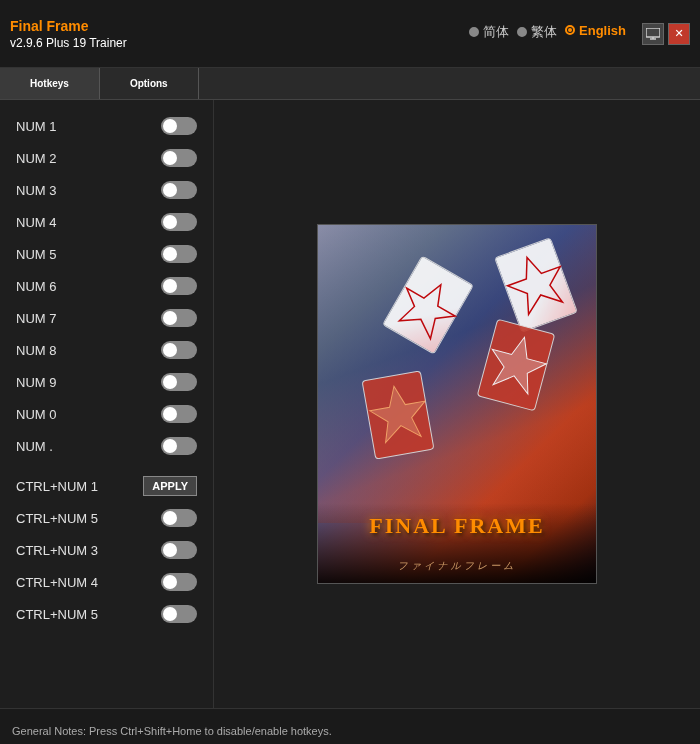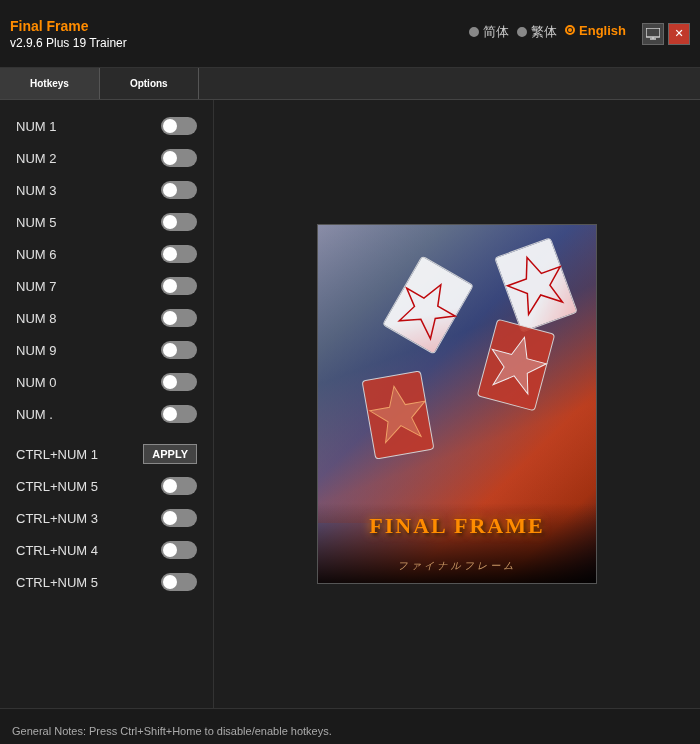--- a/index.html
+++ b/index.html
@@ -352,20 +352,24 @@
     </div>
     <div class="hotkey-row">
       <span class="hotkey-label">NUM 2</span>
       <div class="toggle-switch"></div>
     </div>
     <div class="hotkey-row">
       <span class="hotkey-label">NUM 3</span>
       <div class="toggle-switch"></div>
     </div>
     <div class="hotkey-row">
+      <span class="hotkey-label">NUM 4</span>
+      <div class="toggle-switch"></div>
+    </div>
+    <div class="hotkey-row">
       <span class="hotkey-label">NUM 5</span>
       <div class="toggle-switch"></div>
     </div>
     <div class="hotkey-row">
       <span class="hotkey-label">NUM 6</span>
       <div class="toggle-switch"></div>
     </div>
     <div class="hotkey-row">
       <span class="hotkey-label">NUM 7</span>
       <div class="toggle-switch"></div>

